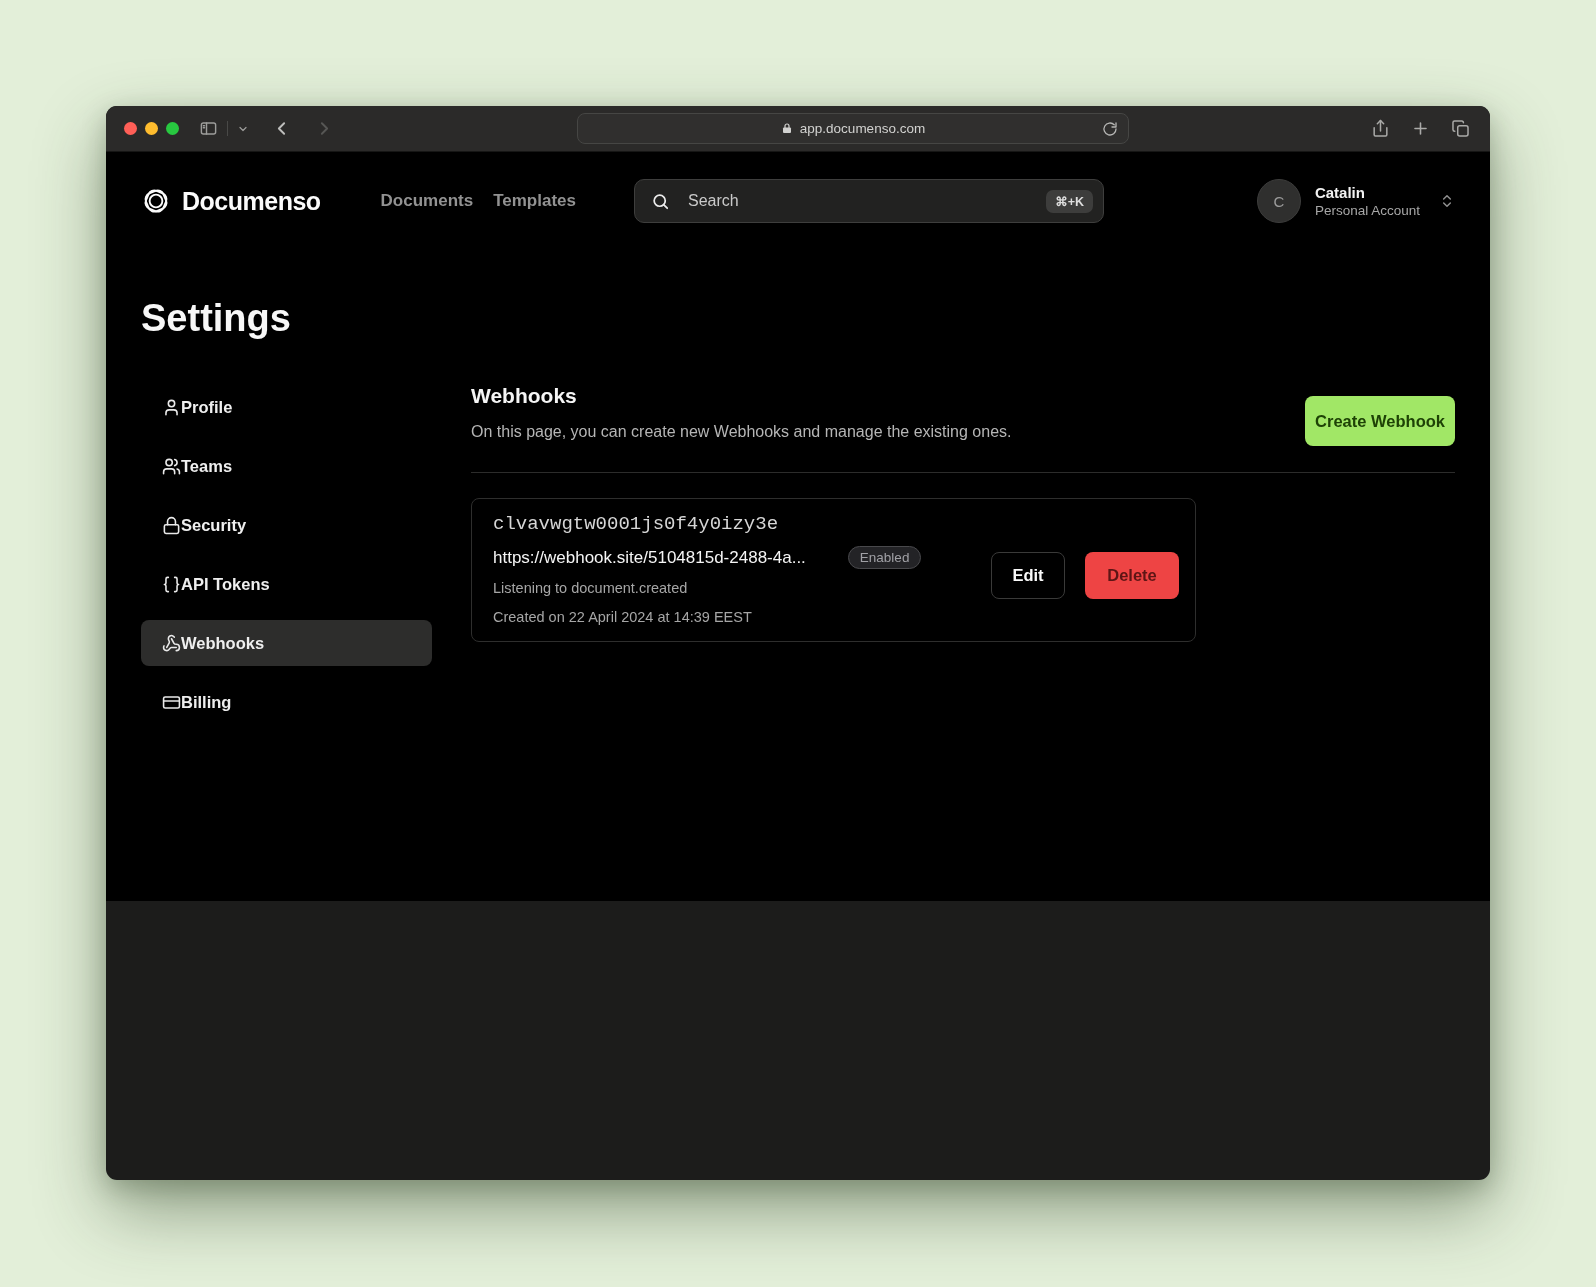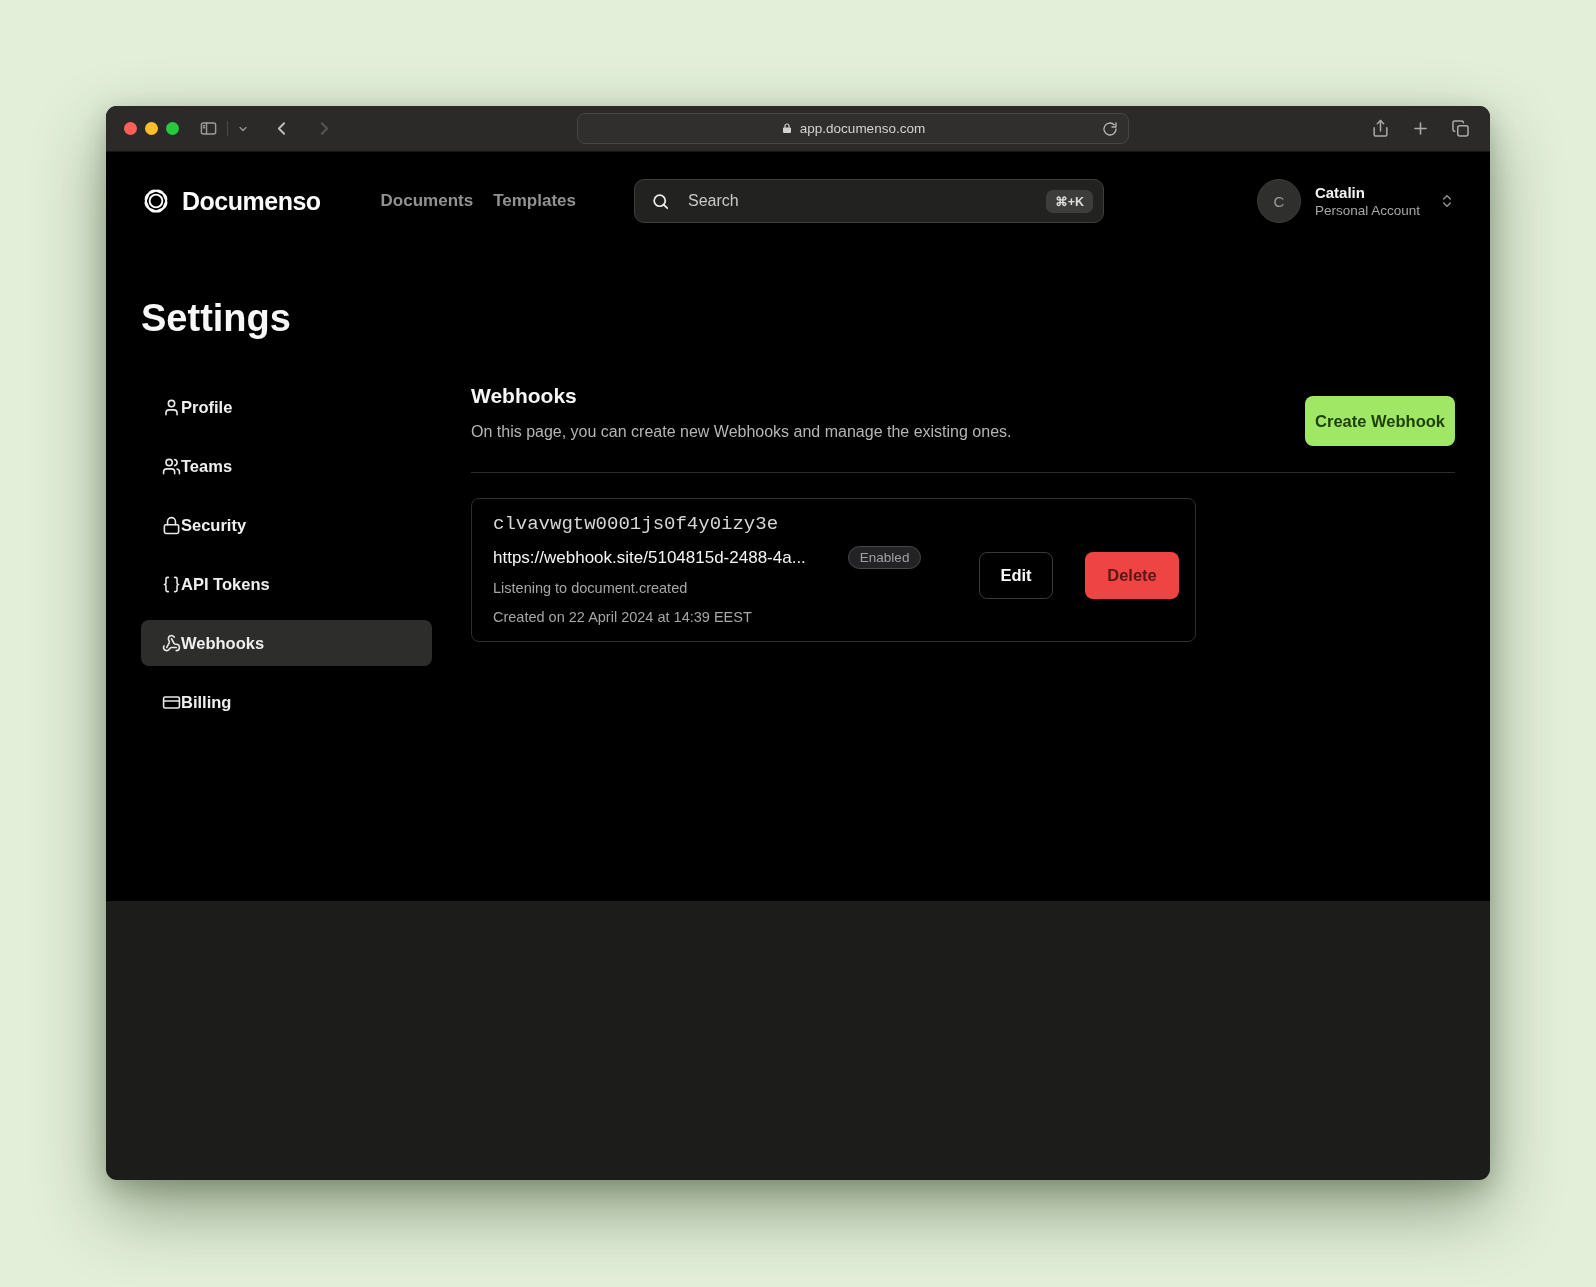--- a/index.html
+++ b/index.html
@@ -120,21 +120,21 @@
   }
   .wh-url-row { margin-top:11px; display:flex; align-items:center; }
   .wh-url { font-size:17px; font-weight:500; color:#f5f5f5; }
   .badge {
     margin-left:42px; font-size:13.5px; color:#a0a0a5;
     border:1px solid #49494c; background:#232326;
     padding:3px 11px; border-radius:999px;
   }
   .wh-listen { margin-top:11px; font-size:14.5px; color:#a6a6a6; }
   .wh-created { margin-top:13px; font-size:14.5px; color:#a6a6a6; }
-  .card-actions { position:absolute; top:53px; right:16px; display:flex; gap:32px; }
+  .card-actions { position:absolute; top:53px; right:16px; display:flex; gap:20px; }
   .btn-edit {
     width:74px; height:47px; border:1px solid #3a3a39; border-radius:8px;
     background:transparent; color:#fafafa;
     font-family:"Liberation Sans", sans-serif;
     font-size:16.5px; font-weight:600; cursor:pointer;
   }
   .btn-delete {
     width:94px; height:47px; border:none; border-radius:8px;
     background:#ee4444; color:#5d1515;
     font-family:"Liberation Sans", sans-serif;

